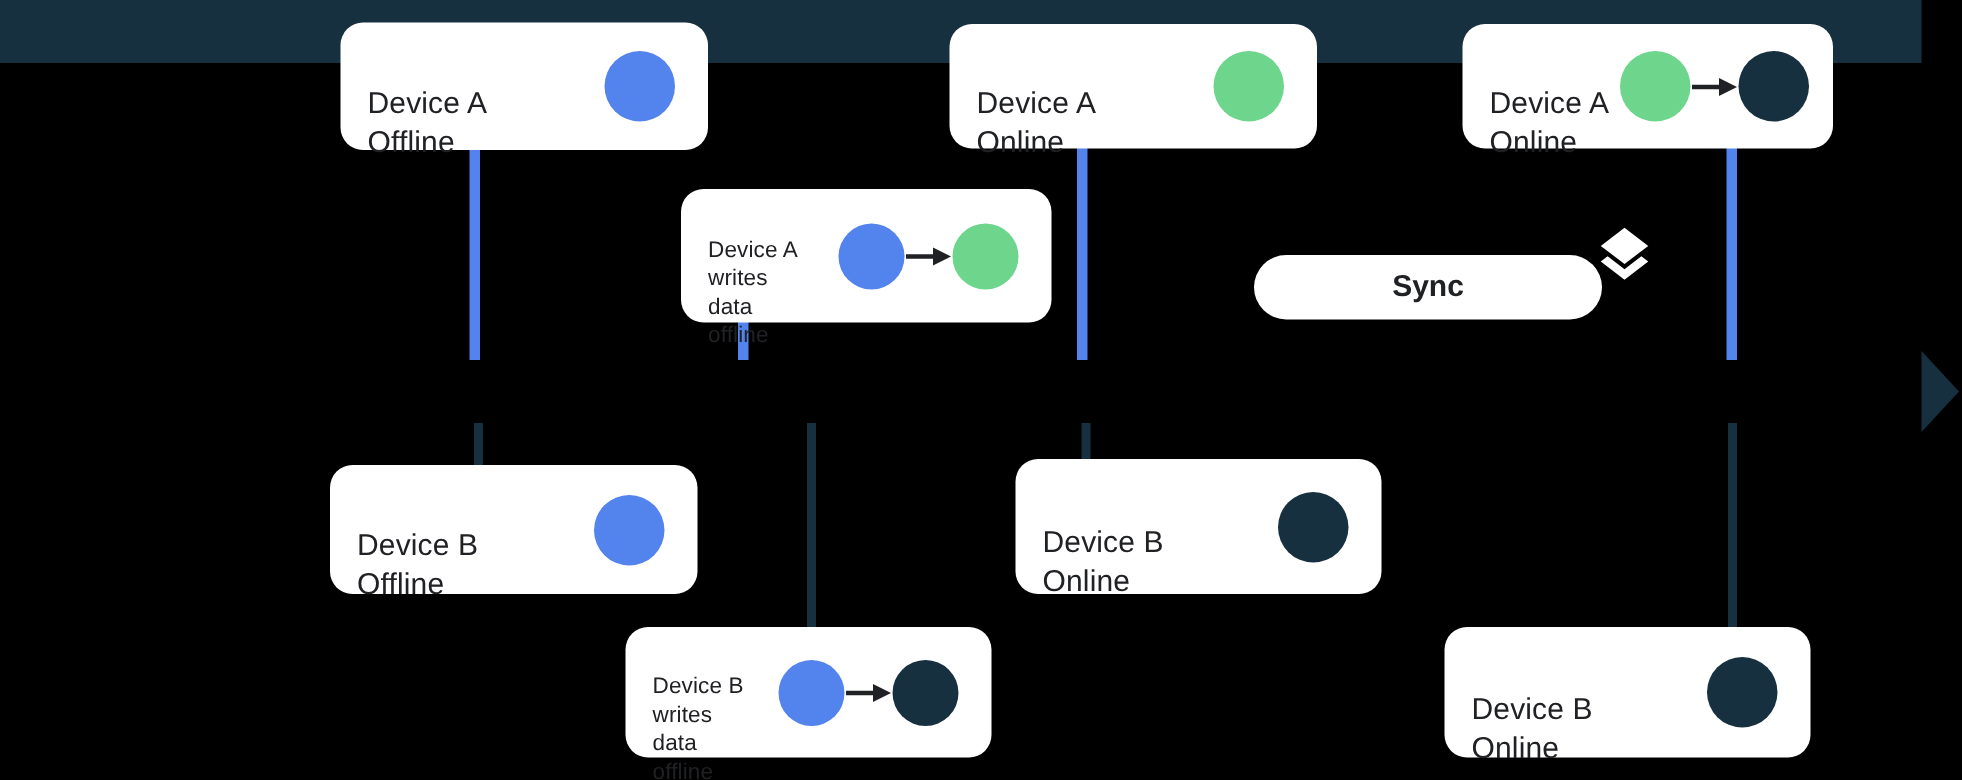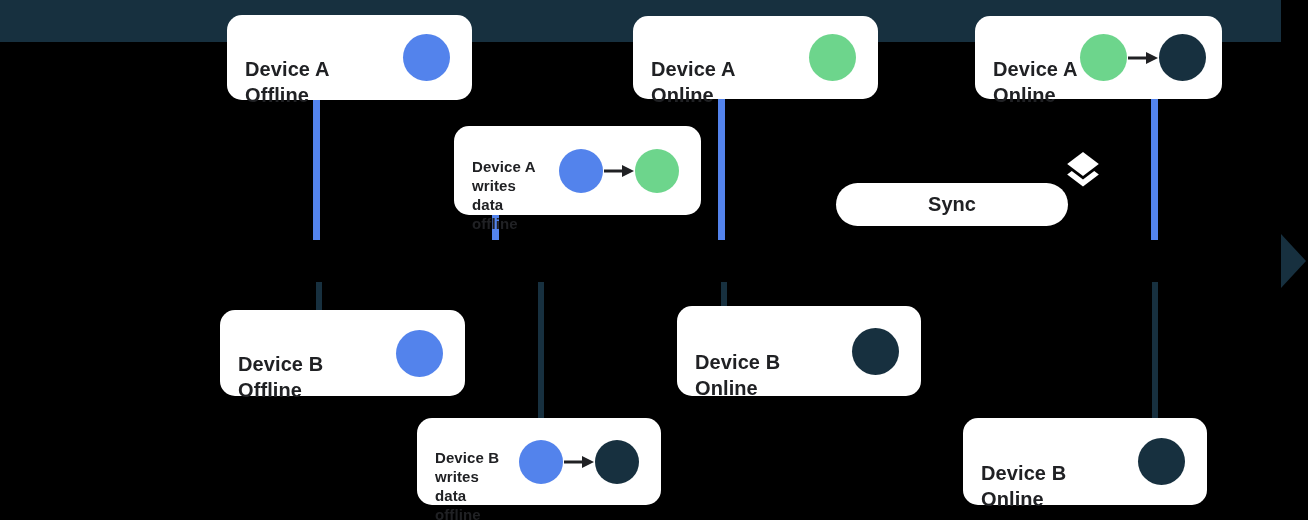--- a/index.html
+++ b/index.html
@@ -50,41 +50,41 @@
     background: var(--card_bg);
     border-radius: 15px;
     display: flex;
     align-items: center;
     justify-content: space-between;
     padding: 0 22px 0 18px;
     z-index: 3;
   }
   .card-title {
     color: var(--text);
-    font-weight: 700;
+    font-weight: 400;
     white-space: pre-line;
     letter-spacing: 0.1px;
     margin-top: 48px;
   }
   .card--big .card-title { font-size: 20px; line-height: 26px; }
   .card--small .card-title { font-size: 15px; line-height: 19px; }
 
   .dots { display: flex; align-items: center; }
   .dot { display: block; border-radius: 50%; flex: 0 0 auto; }
   .card--big .dot { width: 47px; height: 47px; }
   .card--small .dot { width: 44px; height: 44px; }
   .dot-blue  { background: var(--blue); }
   .dot-green { background: var(--green); }
   .dot-navy  { background: var(--navy); }
   .dot-arrow { display: flex; align-items: center; margin: 0 1px; }
 
   
   .sync-pill {
     position: absolute;
-    left: 836px; top: 183px;
+    left: 836px; top: 170px;
     width: 232px; height: 43px;
     background: var(--card_bg);
     border-radius: 22px;
     display: flex;
     align-items: center;
     justify-content: center;
     z-index: 3;
   }
   .sync-label {
     color: var(--text);

